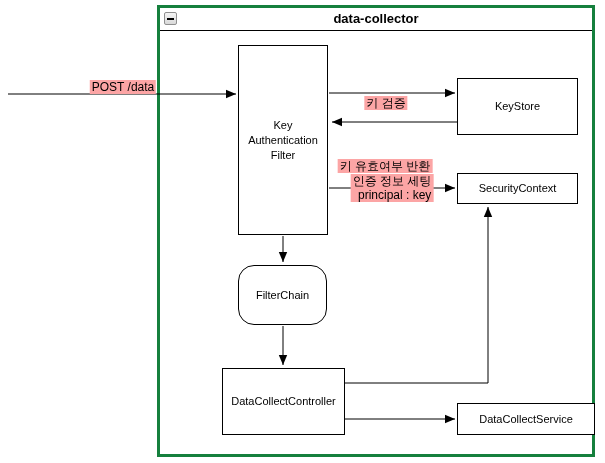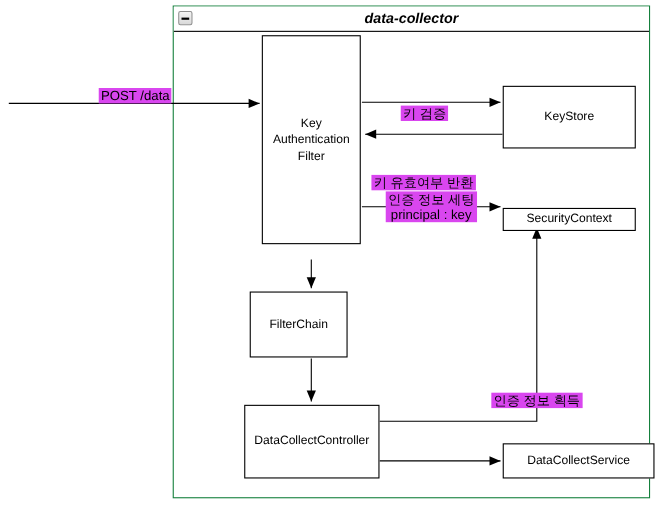--- a/index.html
+++ b/index.html
@@ -5,21 +5,21 @@
   html, body { margin: 0; padding: 0; background: #ffffff; }
   body {
     width: 605px; height: 463px; position: relative; overflow: hidden;
     font-family: "Liberation Sans", sans-serif; color: #000;
   }
   .canvas { position: absolute; inset: 0; }
 
   
   .frame {
     position: absolute; left: 157px; top: 5px; width: 432px; height: 446px;
-    border: 1px solid #15803d; background: transparent; z-index: 1; font-style: italic;
+    border: 3px solid #15803d; background: transparent; z-index: 1;
   }
   .titlebar {
     position: absolute; left: 0; top: 0; right: 0; height: 22px;
     border-bottom: 1px solid #000; background: #fff;
   }
   .frame-title {
     position: absolute; left: 0; right: 0; top: 0; height: 22px;
     line-height: 22px; text-align: center; font-weight: bold; font-size: 13px;
   }
   .collapse-btn {
@@ -35,37 +35,37 @@
   svg.edges { position: absolute; left: 0; top: 0; z-index: 2; }
 
   
   .node {
     position: absolute; background: #fff; border: 1px solid #000;
     display: flex; align-items: center; justify-content: center;
     text-align: center; font-size: 11px; line-height: 15px;
     box-sizing: border-box; z-index: 3; white-space: nowrap;
   }
   .node.wrap { white-space: normal; padding: 0 2px; }
-  .n-kaf        { left: 238px; top: 32px;  width: 90px;  height: 190px; }
+  .n-kaf        { left: 238px; top: 45px;  width: 90px;  height: 190px; }
   .n-keystore   { left: 457px; top: 78px;  width: 121px; height: 57px; }
-  .n-security   { left: 457px; top: 173px; width: 121px; height: 21px; margin-top: 16px; }
-  .n-filter     { left: 227px; top: 265px; width: 89px;  height: 60px; }
+  .n-security   { left: 457px; top: 173px; width: 121px; height: 31px; }
+  .n-filter     { left: 238px; top: 265px; width: 89px;  height: 60px; border-radius: 16px; }
   .n-controller { left: 222px; top: 368px; width: 123px; height: 67px; }
   .n-service    { left: 457px; top: 403px; width: 138px; height: 32px; }
 
   
   .edge-label {
     position: absolute; transform: translateX(-50%);
-    background: #d946ef; font-size: 12px; line-height: 14px;
+    background: #fca5a5; font-size: 12px; line-height: 14px;
     text-align: center; white-space: nowrap; padding: 0 2px; z-index: 4;
   }
   .l-request    { left: 123px; top: 80px; }
   .l-keyverify  { left: 386px; top: 96px; }
   .l-keyreturn  { left: 385px; top: 115px; margin-top: 44px; }
-  .l-authset    { left: 392px; top: 174px; }
+  .l-authset    { left: 392px; top: 174px; text-align: right; }
   .l-authget    { left: 488px; top: 357px; }
   .l-save       { left: 402px; top: 412px; }
   .edge-label span { display: block; }
 </style>
 </head>
 <body>
 
 <div class="canvas">
 
   <div class="frame">
@@ -102,15 +102,14 @@
 
   <div class="edge-label l-request">
     <span>POST /data</span>
   </div>
   <div class="edge-label l-keyverify">키 검증</div>
   <div class="edge-label l-keyreturn">키 유효여부 반환</div>
   <div class="edge-label l-authset">
     <span>인증 정보 세팅</span>
     <span>principal : key</span>
   </div>
-  <div class="edge-label l-authget">인증 정보 획득</div>
 
 </div>
 
 </body></html>

